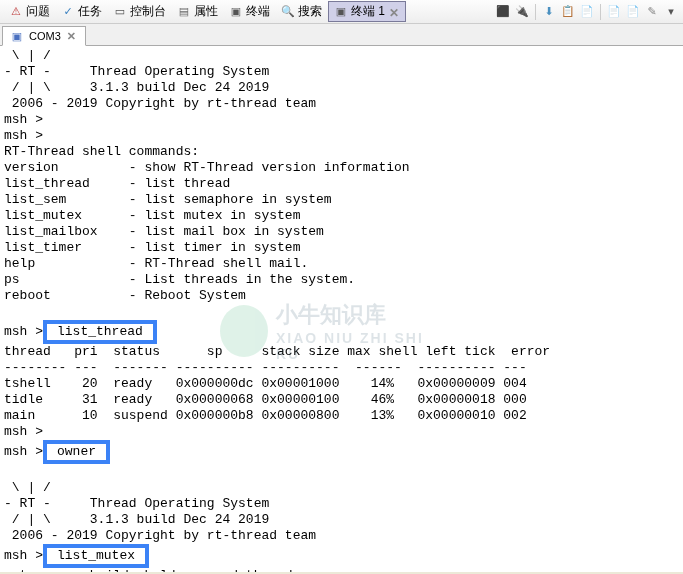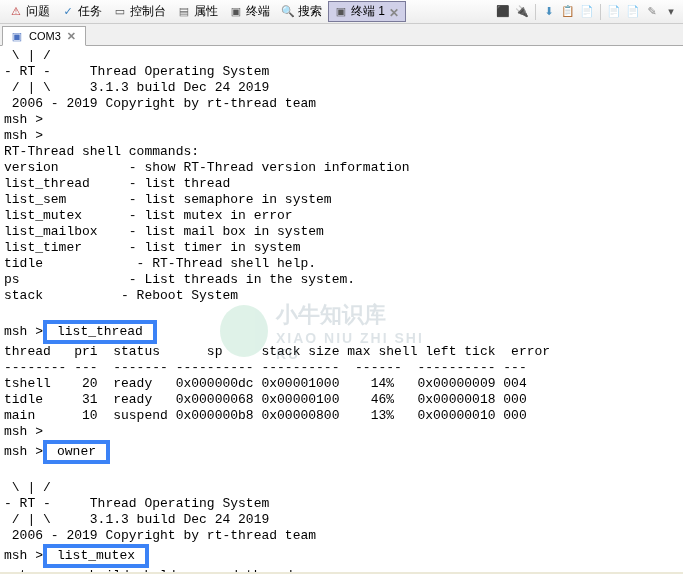--- a/index.html
+++ b/index.html
@@ -206,33 +206,33 @@
   <div class="terminal"><span> \ | /</span>
 <span>- RT -     Thread Operating System</span>
 <span> / | \     3.1.3 build Dec 24 2019</span>
 <span> 2006 - 2019 Copyright by rt-thread team</span>
 <span>msh &gt;</span>
 <span>msh &gt;</span>
 <span>RT-Thread shell commands:</span>
 <span>version         - show RT-Thread version information</span>
 <span>list_thread     - list thread</span>
 <span>list_sem        - list semaphore in system</span>
-<span>list_mutex      - list mutex in error</span>
+<span>list_mutex      - list mutex in system</span>
 <span>list_mailbox    - list mail box in system</span>
 <span>list_timer      - list timer in system</span>
-<span>tidle            - RT-Thread shell help.</span>
+<span>help            - RT-Thread shell mail.</span>
 <span>ps              - List threads in the system.</span>
-<span>stack          - Reboot System</span>
+<span>reboot          - Reboot System</span>
 <span></span>
 <span>msh &gt;</span><span class="highlight-box">list_thread</span>
 <span>thread   pri  status      sp     stack size max shell left tick  error</span>
 <span>-------- ---  ------- ---------- ----------  ------  ---------- ---</span>
 <span>tshell    20  ready   0x000000dc 0x00001000    14%   0x00000009 004</span>
 <span>tidle     31  ready   0x00000068 0x00000100    46%   0x00000018 000</span>
-<span>main      10  suspend 0x000000b8 0x00000800    13%   0x00000010 000</span>
+<span>main      10  suspend 0x000000b8 0x00000800    13%   0x00000010 002</span>
 <span>msh &gt;</span>
 <span>msh &gt;</span><span class="highlight-box">owner</span>
 <span></span>
 <span> \ | /</span>
 <span>- RT -     Thread Operating System</span>
 <span> / | \     3.1.3 build Dec 24 2019</span>
 <span> 2006 - 2019 Copyright by rt-thread team</span>
 <span>msh &gt;</span><span class="highlight-box">list_mutex</span>
 <span>mutex      build  hold suspend thread</span>
 <span>-------- -------- ---- --------------</span>

